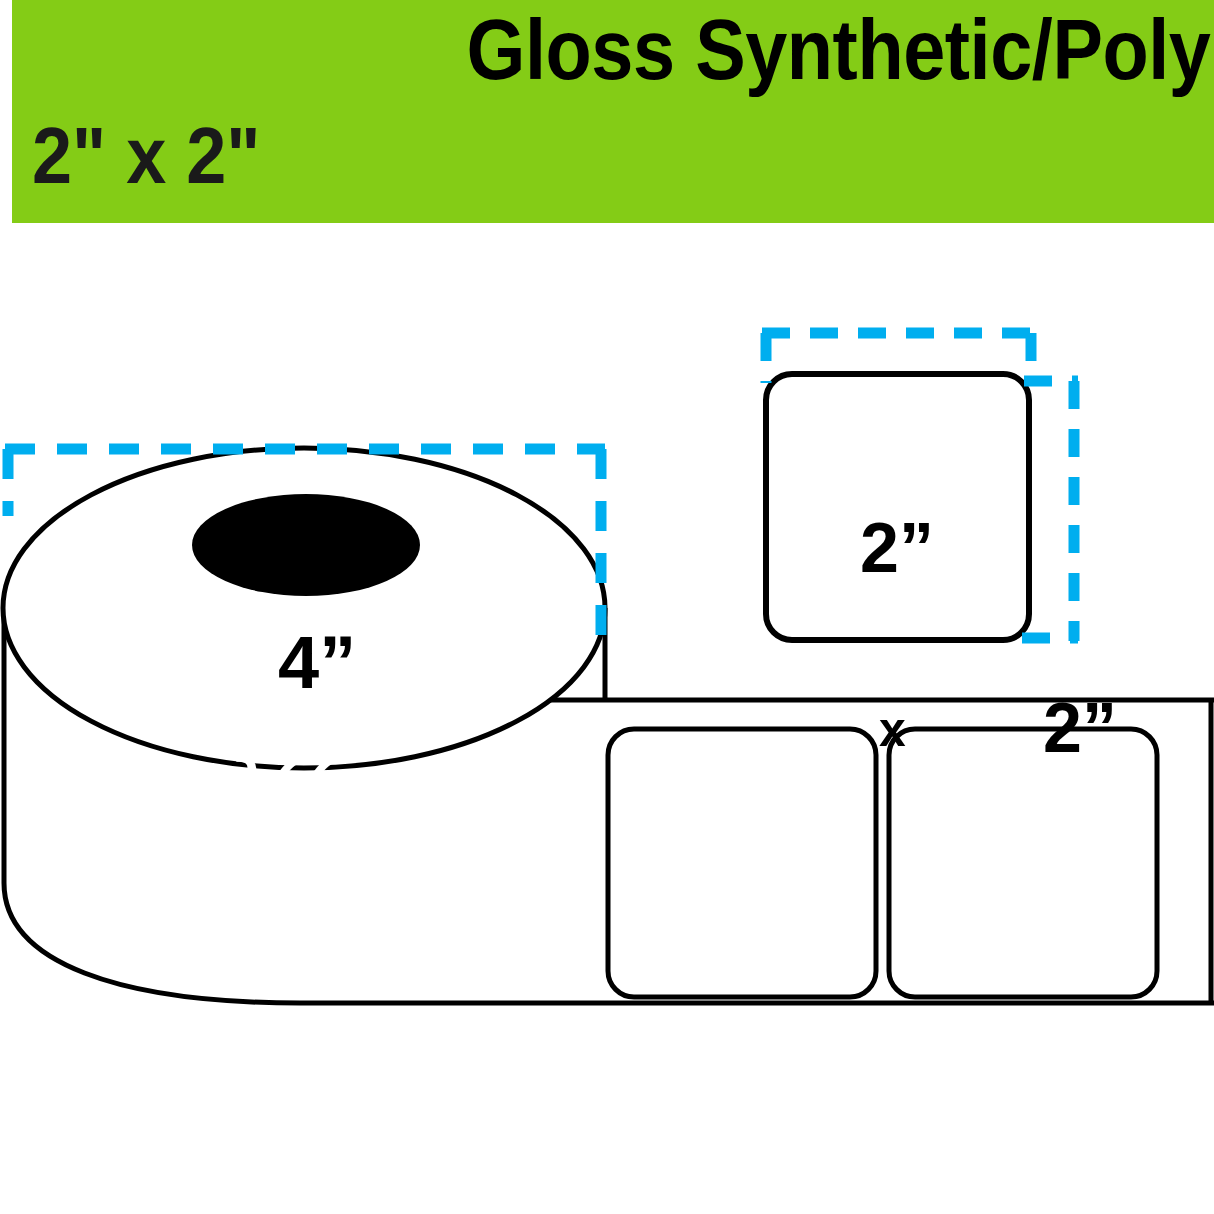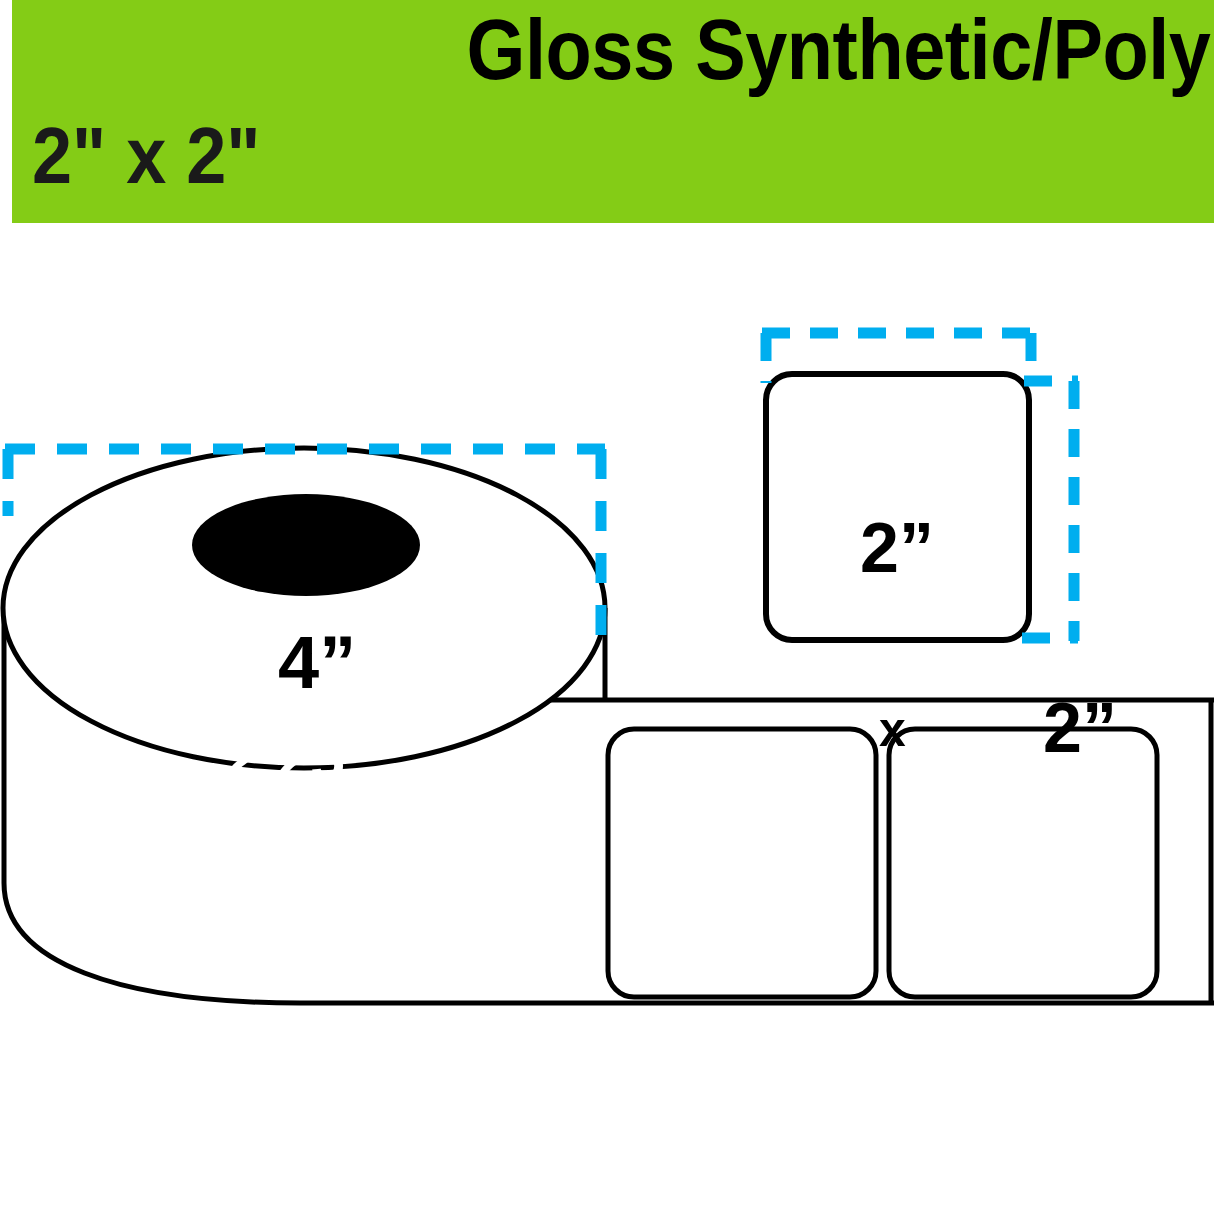--- a/index.html
+++ b/index.html
@@ -182,21 +182,21 @@
 
         <path d="M 1074,158 L 1074,418" fill="none" stroke="#00AEEF" stroke-width="11" stroke-dasharray="28 20"></path>
 
         <path d="M 1022,415 L 1078,415" fill="none" stroke="#00AEEF" stroke-width="11" stroke-dasharray="28 20"></path>
       </g>
 
     </svg>
 
     <div class="dim-label" id="roll-width-label">4”</div>
 
-    <div class="dim-label" id="core-label">2.25”</div>
+    <div class="dim-label" id="core-label">3.22”</div>
 
     <div class="dim-label" id="label-width-label">2”</div>
 
     <div class="dim-label" id="label-height-label">2”</div>
 
     <div class="dim-label" id="label-x-mark">x</div>
   </div>
 
 
 </div>

